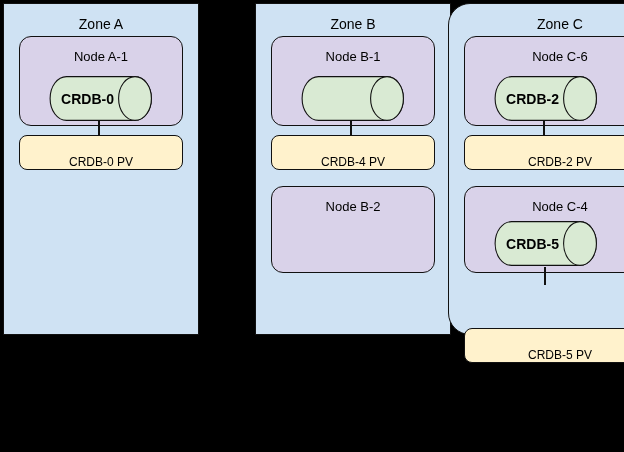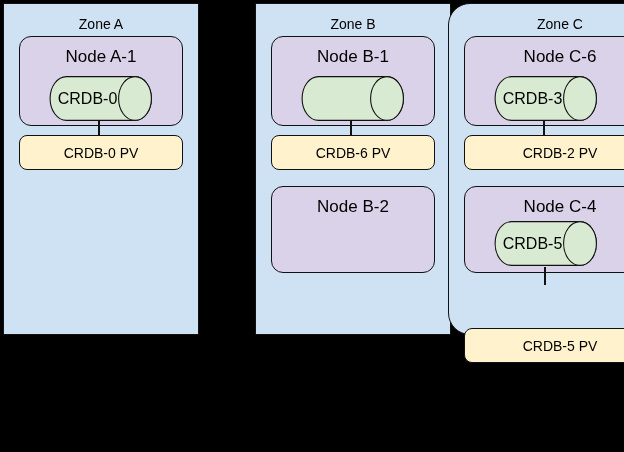--- a/index.html
+++ b/index.html
@@ -49,60 +49,61 @@
     border: 1px solid var(--outline);
     border-radius: 12px;
   }
   .node.row1 { top: 32px;  height: 90px; }
   .node.row2 { top: 182px; height: 87px; }
 
   .node-title {
     position: absolute;
     top: 12px; left: 0; right: 0;
     text-align: center;
-    font-size: 17px;
+    font-size: 13px;
     line-height: 16px;
     white-space: nowrap;
   }
 
   .cylinder {
     position: absolute;
     left: 29px;
     width: 103px;
     height: 45px;
   }
   .cylinder.row1-cyl { top: 39px; }
   .cylinder.row2-cyl { top: 34px; }
   .cylinder svg { position: absolute; left: 0; top: 0; width: 100%; height: 100%; display: block; }
   .cyl-shape { fill: var(--db-fill); stroke: var(--outline); stroke-width: 1.1; }
   .db-label {
     position: absolute;
     top: 0; bottom: 0; left: 0; right: 26px;
     display: flex; align-items: center; justify-content: center;
-    font-size: 16px;
+    font-size: 14px;
     white-space: nowrap;
+    font-weight: bold;
   }
 
   .connector {
     position: absolute;
     width: 1.5px;
     background: var(--outline);
   }
   .connector.c-row1 { left: 94px; top: 117px; height: 16px; }
   .connector.c-row2 { left: 95px; top: 263px; height: 18px; }
 
   .pv {
     position: absolute;
     left: 15px; right: 15px;
     height: 35px;
     background: var(--pv-fill);
     border: 1px solid var(--outline);
     border-radius: 8px;
-    display: flex; align-items: center; justify-content: center;
-    font-size: 14px;
+    display: flex; align-items: flex-end; justify-content: center;
+    font-size: 12px;
     white-space: nowrap;
   }
   .pv.row1-pv { top: 131px; }
   .pv.row2-pv { top: 280px; margin-top: 44px; }
 </style>
 </head>
 <body>
 
 <div class="stage">
 
@@ -136,39 +137,39 @@
         <svg viewBox="0 0 103 45" preserveAspectRatio="none">
           <path class="cyl-shape" d="M 17.5 0.6 L 86 0.6 A 16.4 21.9 0 0 1 86 44.4 L 17.5 44.4 A 16.4 21.9 0 0 1 17.5 0.6 Z"></path>
           <ellipse class="cyl-shape" cx="86" cy="22.5" rx="16.4" ry="21.9"></ellipse>
         </svg>
       </div>
     </div>
 
     <div class="connector c-row1"></div>
 
     <div class="pv row1-pv">
-      <span>CRDB-6 PV</span>
+      <span>CRDB-4 PV</span>
     </div>
 
     <div class="node row2">
       <div class="node-title">Node B-2</div>
     </div>
   </div>
 
   <div class="zone" id="zone-c">
     <div class="zone-title">Zone C</div>
 
     <div class="node row1">
       <div class="node-title">Node C-6</div>
       <div class="cylinder row1-cyl">
         <svg viewBox="0 0 103 45" preserveAspectRatio="none">
           <path class="cyl-shape" d="M 17.5 0.6 L 86 0.6 A 16.4 21.9 0 0 1 86 44.4 L 17.5 44.4 A 16.4 21.9 0 0 1 17.5 0.6 Z"></path>
           <ellipse class="cyl-shape" cx="86" cy="22.5" rx="16.4" ry="21.9"></ellipse>
         </svg>
-        <div class="db-label">CRDB-3</div>
+        <div class="db-label">CRDB-2</div>
       </div>
     </div>
 
     <div class="connector c-row1"></div>
 
     <div class="pv row1-pv">
       <span>CRDB-2 PV</span>
     </div>
 
     <div class="node row2">

